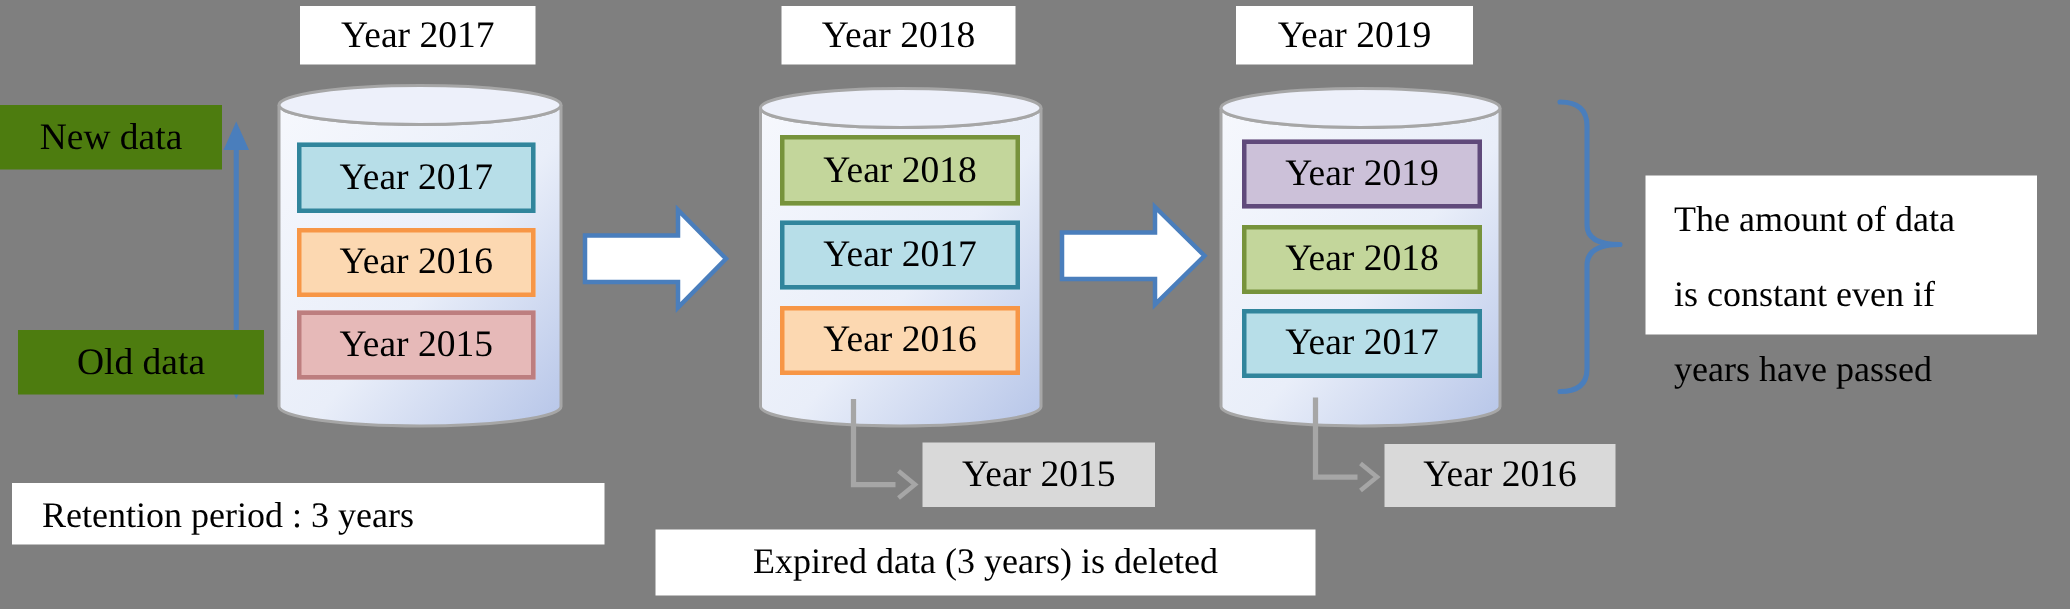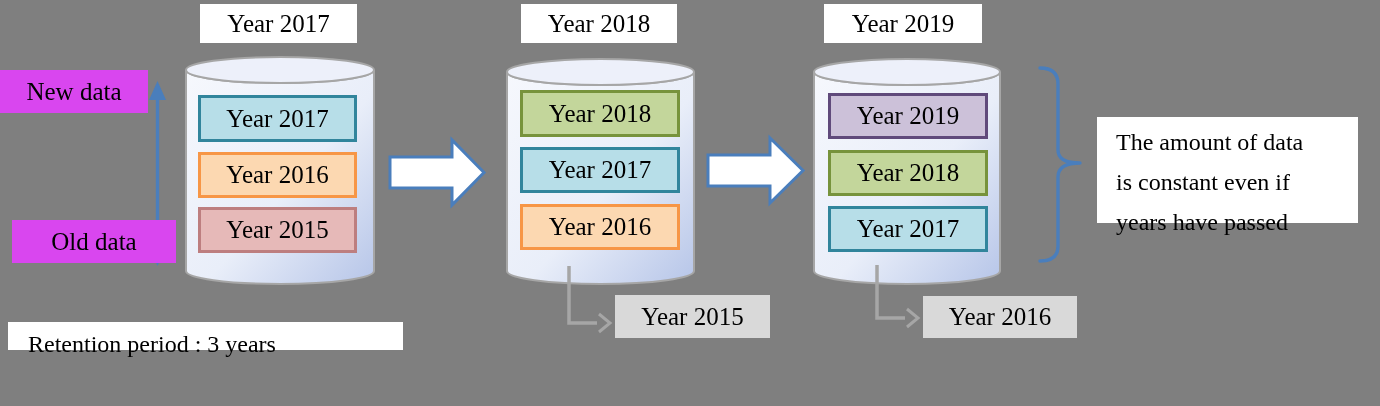--- a/index.html
+++ b/index.html
@@ -21,27 +21,27 @@
   .chip {
     display:flex; align-items:center; justify-content:center;
     border:3px solid #000; font-size:25px; color:#000;
   }
   .chip-blue   { background:#b7dee8; border-color:#31859c; }
   .chip-orange { background:#fcd8b1; border-color:#f79646; }
   .chip-red    { background:#e6b9b8; border-color:#bd7e7f; }
   .chip-green  { background:#c3d69b; border-color:#77933c; }
   .chip-purple { background:#ccc1d9; border-color:#604a7b; }
   .sidelabel {
-    background:#d946ef; display:flex; align-items:center; justify-content:center;
+    background:#4d7c0f; display:flex; align-items:center; justify-content:center;
     font-size:25px;
   }
   .note { background:#ffffff; font-size:24px; }
   .note-retention { line-height:45px; padding-left:20px; }
   .note-expired { display:flex; align-items:center; justify-content:center; }
-  .note-constant { white-space:pre-line; line-height:40px; padding:5px 0 12px 19px; }
+  .note-constant { white-space:pre-line; line-height:50px; padding:5px 0 12px 19px; }
   .deletedbox {
     background:#d9d9d9; display:flex; align-items:center; justify-content:center;
     font-size:25px;
   }
 </style>
 </head>
 <body>
 
 <div class="canvas">
 
@@ -107,18 +107,19 @@
   <div class="abs chip chip-purple" style="left:828px; top:93px;  width:160px; height:46px;">Year 2019</div>
   <div class="abs chip chip-green" style="left:828px; top:150px; width:160px; height:46px;">Year 2018</div>
   <div class="abs chip chip-blue" style="left:828px; top:206px; width:160px; height:46px;">Year 2017</div>
 
   <div class="abs sidelabel" style="left:0px; top:70px; width:148px; height:43px;">New data</div>
   <div class="abs sidelabel" style="left:12px; top:220px; width:164px; height:43px;">Old data</div>
 
   <div class="abs deletedbox" style="left:615px; top:295px; width:155px; height:43px;">Year 2015</div>
   <div class="abs deletedbox" style="left:923px; top:296px; width:154px; height:42px;">Year 2016</div>
 
-  <div class="abs note note-retention" style="left:8px; top:322px; width:395px; height:28px;">Retention period : 3 years</div>
+  <div class="abs note note-retention" style="left:8px; top:322px; width:395px; height:41px;">Retention period : 3 years</div>
+  <div class="abs note note-expired" style="left:437px; top:353px; width:440px; height:44px;">Expired data (3 years) is deleted</div>
   <div class="abs note note-constant" style="left:1097px; top:117px; width:261px; height:106px;">The amount of data
 is constant even if
 years have passed</div>
 
 </div>
 
 </body></html>

